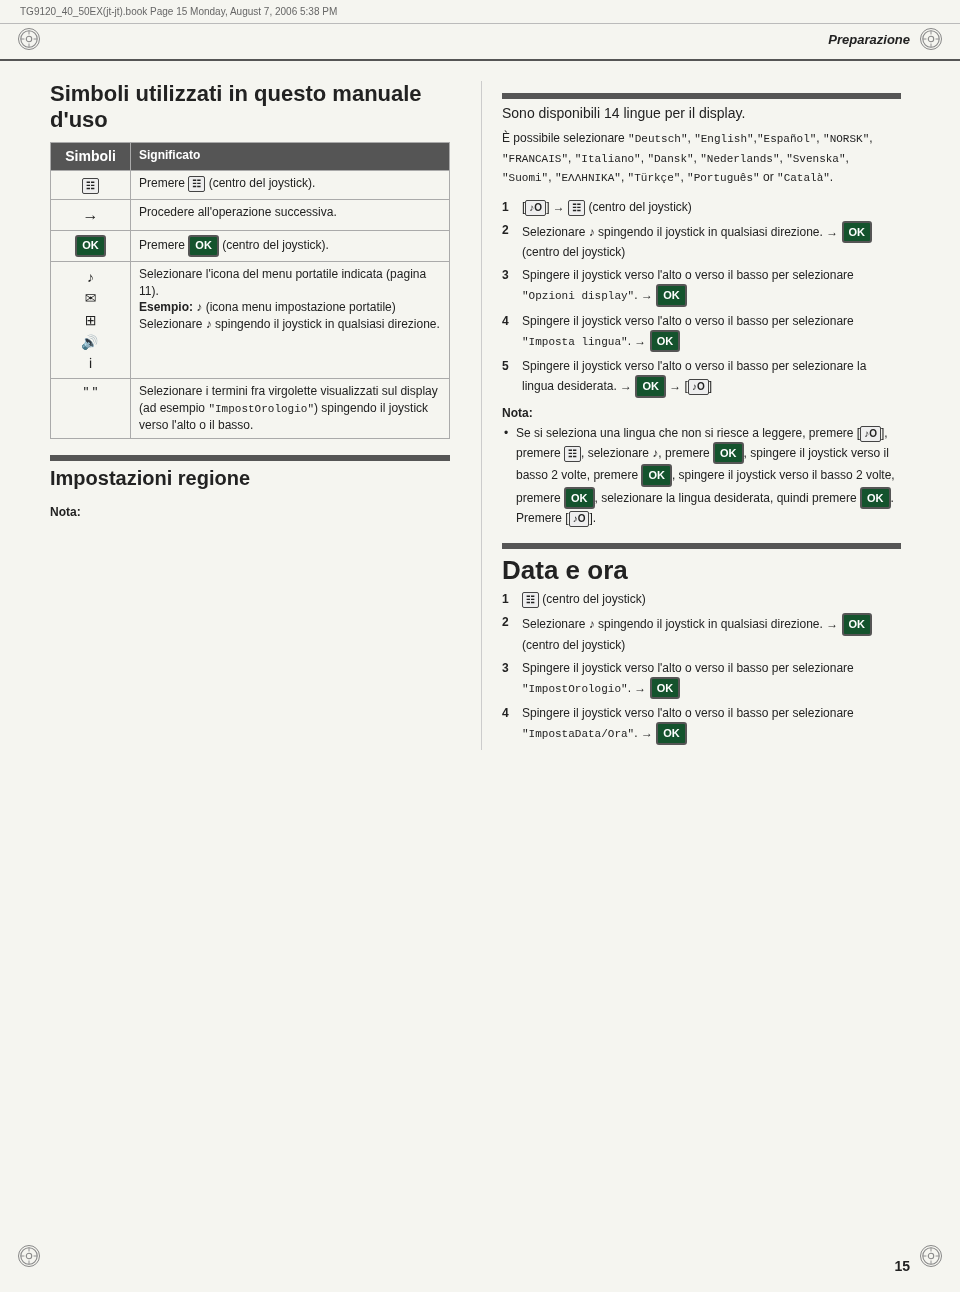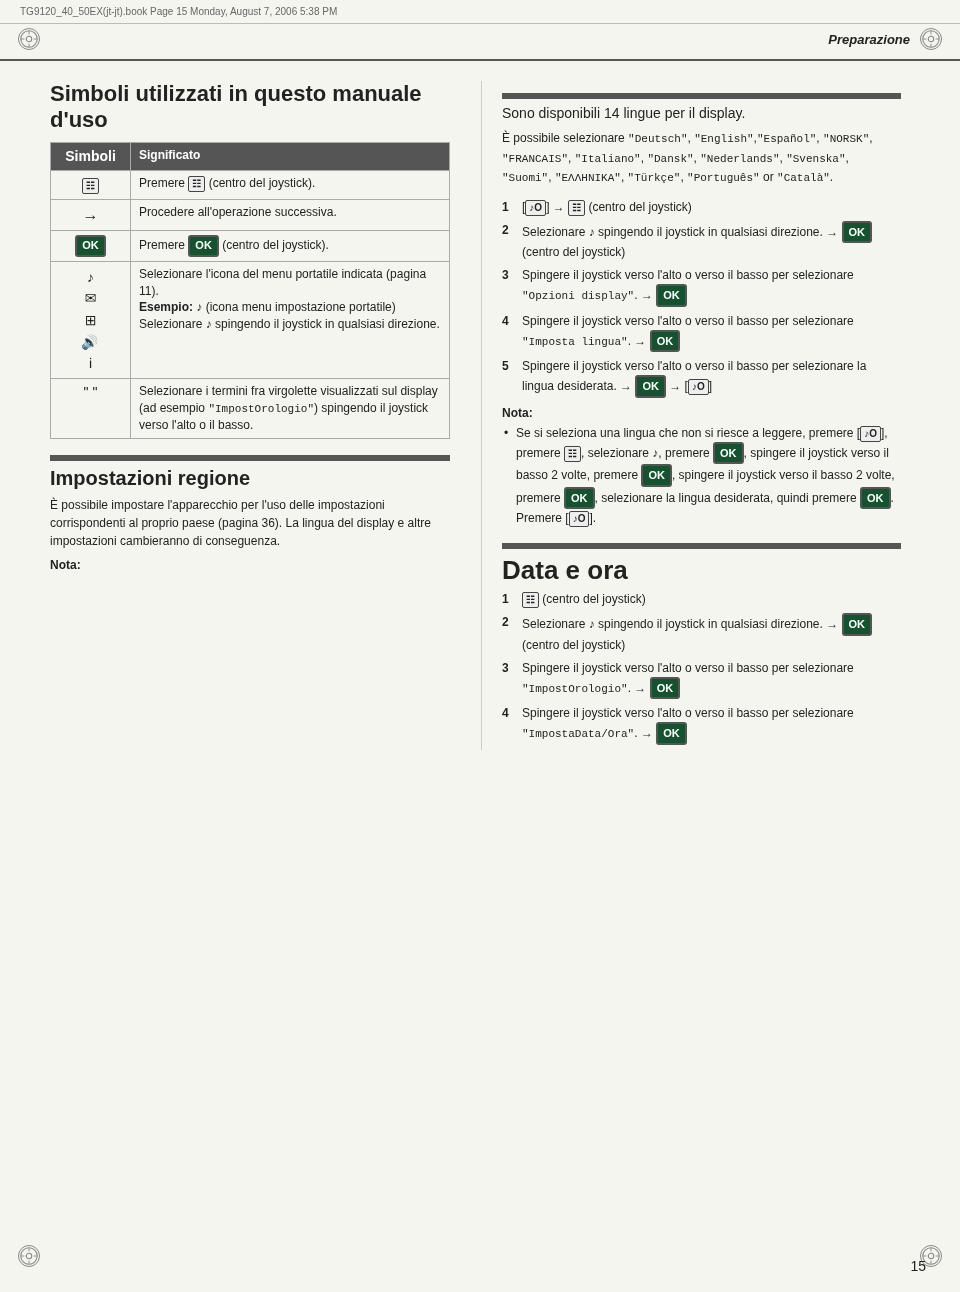--- a/index.html
+++ b/index.html
@@ -83,21 +83,21 @@
     .section-bar {
       background: #555;
       height: 6px;
       margin: 12px 0 6px 0;
     }
 
     
     .section-heading {
       font-size: 20px;
       font-weight: bold;
-      margin-bottom: 6px;
+      margin-bottom: 15px;
       margin-top: 4px;
     }
 
     .body-text {
       font-size: 12px;
       line-height: 1.5;
       margin-bottom: 6px;
     }
 
     .nota-label {
@@ -150,23 +150,23 @@
     .lang-list {
       font-size: 12px;
       line-height: 1.6;
       margin-bottom: 10px;
     }
 
     
     .page-number {
       position: absolute;
       bottom: 18px;
-      right: 34px;
+      right: 50px;
       font-size: 14px;
-      font-weight: normal;
+      font-weight: bold;
       color: #222;
     }
     .bold { font-weight: bold; }
 
     
     .ibox {
       display: inline-block;
       border: 1.5px solid #444;
       border-radius: 2px;
       padding: 0px 3px;
@@ -330,23 +330,20 @@
           </td>
           <td>
             Selezionare i termini fra virgolette visualizzati sul display (ad esempio <code>"ImpostOrologio"</code>) spingendo il joystick verso l'alto o il basso.
           </td>
         </tr>
       </tbody>
     </table>
 
     <div class="section-bar"></div>
     <div class="section-heading">Impostazioni regione</div>
-    <div class="body-text">
-      È possibile impostare l'apparecchio per l'uso delle impostazioni corrispondenti al proprio paese (pagina 36). La lingua del display e altre impostazioni cambieranno di conseguenza.
-    </div>
     <div class="nota-label">Nota:</div>
 
   </div>
 
   <div class="right-col">
 
     <div class="section-bar"></div>
     <div class="right-section-sub">Sono disponibili 14 lingue per il display.</div>
     <div class="lang-list">
       È possibile selezionare <code>"Deutsch"</code>, <code>"English"</code>,<code>"Español"</code>, <code>"NORSK"</code>, <code>"FRANCAIS"</code>, <code>"Italiano"</code>, <code>"Dansk"</code>, <code>"Nederlands"</code>, <code>"Svenska"</code>, <code>"Suomi"</code>, <code>"ΕΛΛΗΝΙΚΑ"</code>, <code>"Türkçe"</code>, <code>"Português"</code> <span>or</span> <code>"Català"</code>.

